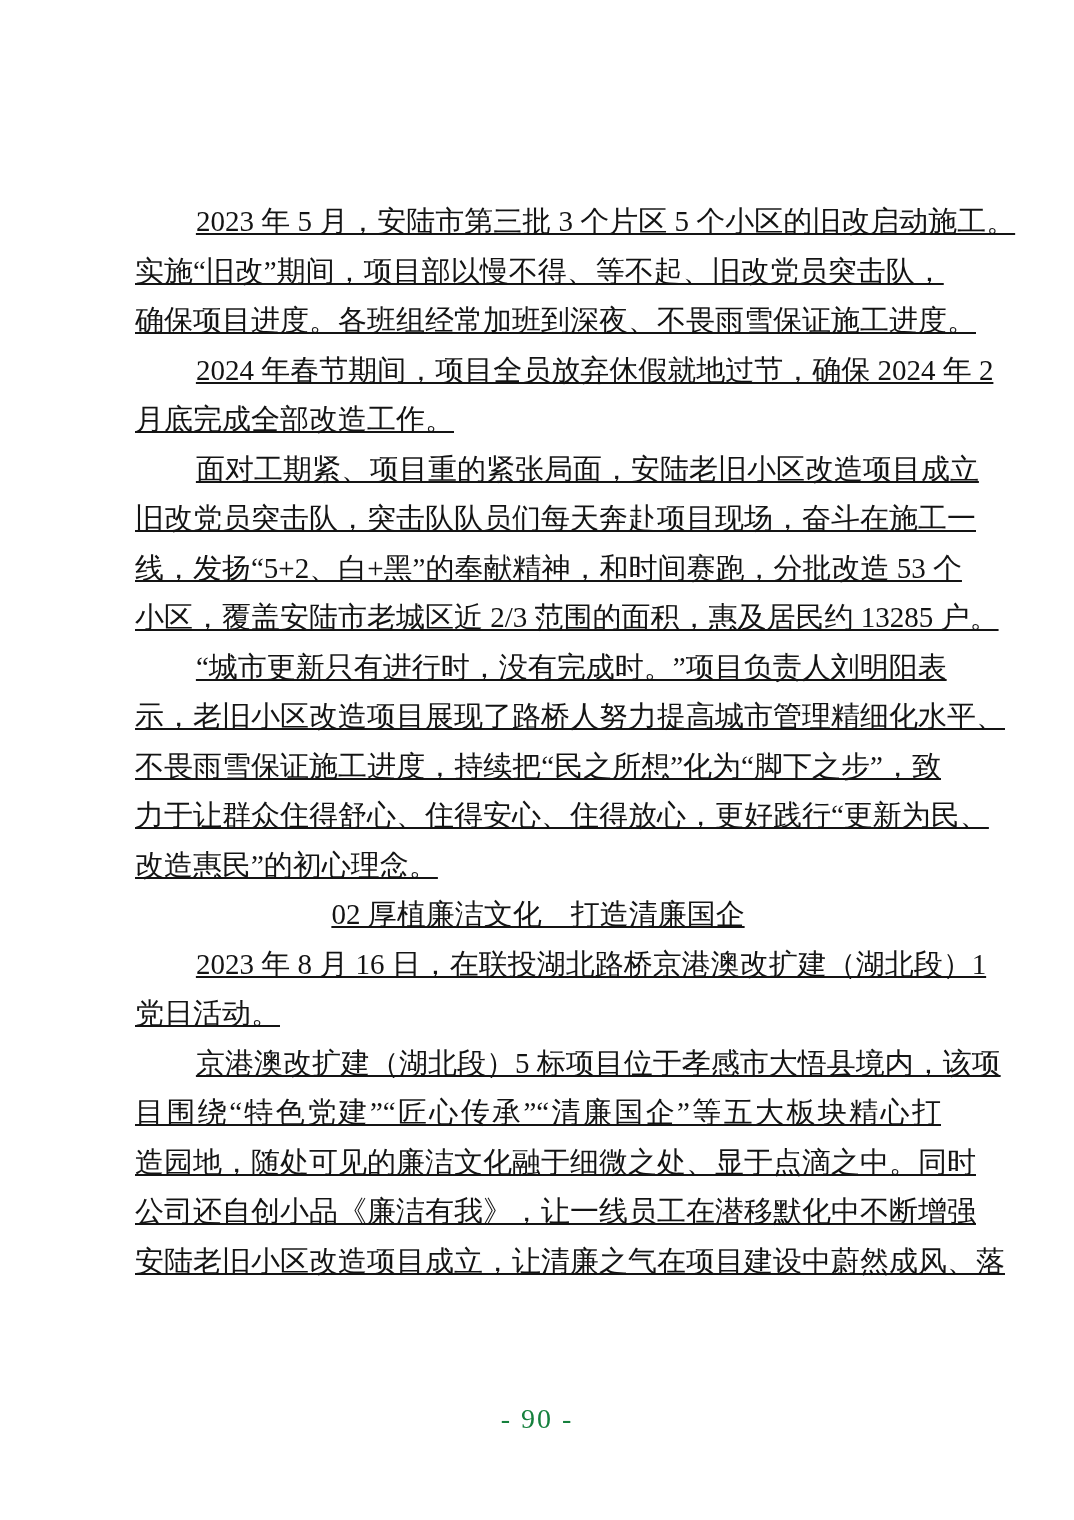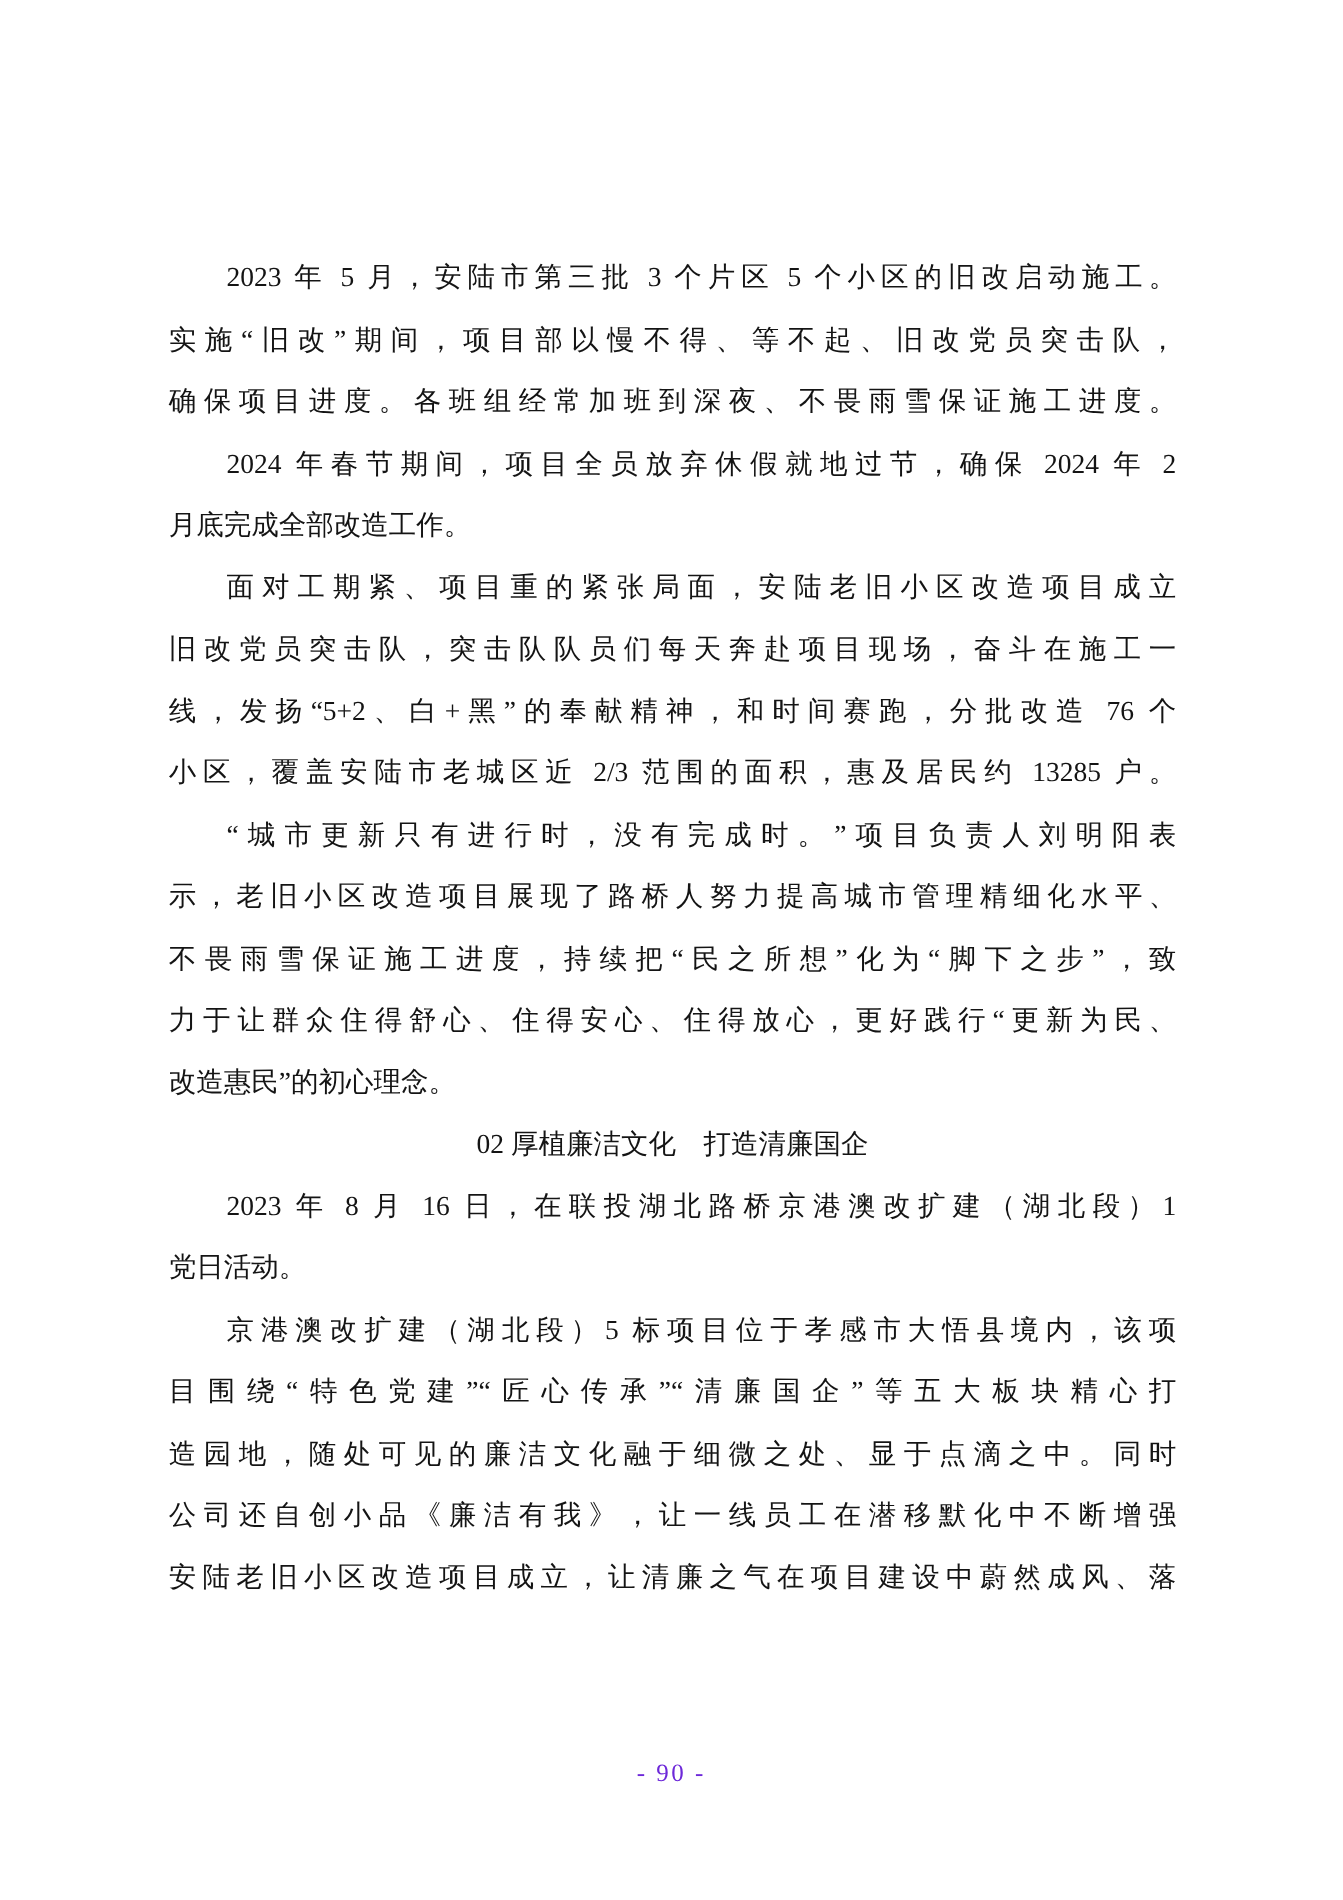--- a/index.html
+++ b/index.html
@@ -16,63 +16,64 @@
     font-family: "Liberation Serif", "DejaVu Serif", serif;
     color: #141414;
   }
   .content {
     position: absolute;
     left: 135px;
     top: 197px;
     width: 806px;
   }
   .line {
-    font-size: 22px;
+    font-size: 29px;
     line-height: 49.5px;
     height: 49.5px;
     text-align: justify;
     text-align-last: justify;
     text-justify: inter-character;
     white-space: nowrap;
     overflow: visible;
+    text-decoration: underline;
   }
   .line.short {
     text-align-last: left;
   }
   .line.ind {
     text-indent: 2.1em;
   }
   .line.center {
     text-align-last: center;
   }
   .footer {
     position: absolute;
     left: 0;
     width: 1074px;
     top: 1402px;
     text-align: center;
-    font-size: 20px;
+    font-size: 28px;
     line-height: 34px;
-    color: #6d28d9;
+    color: #15803d;
     letter-spacing: 2px;
   }
 </style>
 </head>
 <body>
 
 <div class="page">
   <div class="content">
       <div class="line ind">2023 年 5 月，安陆市第三批 3 个片区 5 个小区的旧改启动施工。</div>
       <div class="line">实施“旧改”期间，项目部以慢不得、等不起、旧改党员突击队，</div>
       <div class="line">确保项目进度。各班组经常加班到深夜、不畏雨雪保证施工进度。</div>
       <div class="line ind">2024 年春节期间，项目全员放弃休假就地过节，确保 2024 年 2</div>
       <div class="line short">月底完成全部改造工作。</div>
       <div class="line ind">面对工期紧、项目重的紧张局面，安陆老旧小区改造项目成立</div>
       <div class="line">旧改党员突击队，突击队队员们每天奔赴项目现场，奋斗在施工一</div>
-      <div class="line">线，发扬“5+2、白+黑”的奉献精神，和时间赛跑，分批改造 76 个</div>
+      <div class="line">线，发扬“5+2、白+黑”的奉献精神，和时间赛跑，分批改造 53 个</div>
       <div class="line">小区，覆盖安陆市老城区近 2/3 范围的面积，惠及居民约 13285 户。</div>
       <div class="line ind">“城市更新只有进行时，没有完成时。”项目负责人刘明阳表</div>
       <div class="line">示，老旧小区改造项目展现了路桥人努力提高城市管理精细化水平、</div>
       <div class="line">不畏雨雪保证施工进度，持续把“民之所想”化为“脚下之步”，致</div>
       <div class="line">力于让群众住得舒心、住得安心、住得放心，更好践行“更新为民、</div>
       <div class="line short">改造惠民”的初心理念。</div>
       <div class="line center">02 厚植廉洁文化　打造清廉国企</div>
       <div class="line ind">2023 年 8 月 16 日，在联投湖北路桥京港澳改扩建（湖北段）1</div>
       <div class="line short">党日活动。</div>
       <div class="line ind">京港澳改扩建（湖北段）5 标项目位于孝感市大悟县境内，该项</div>

